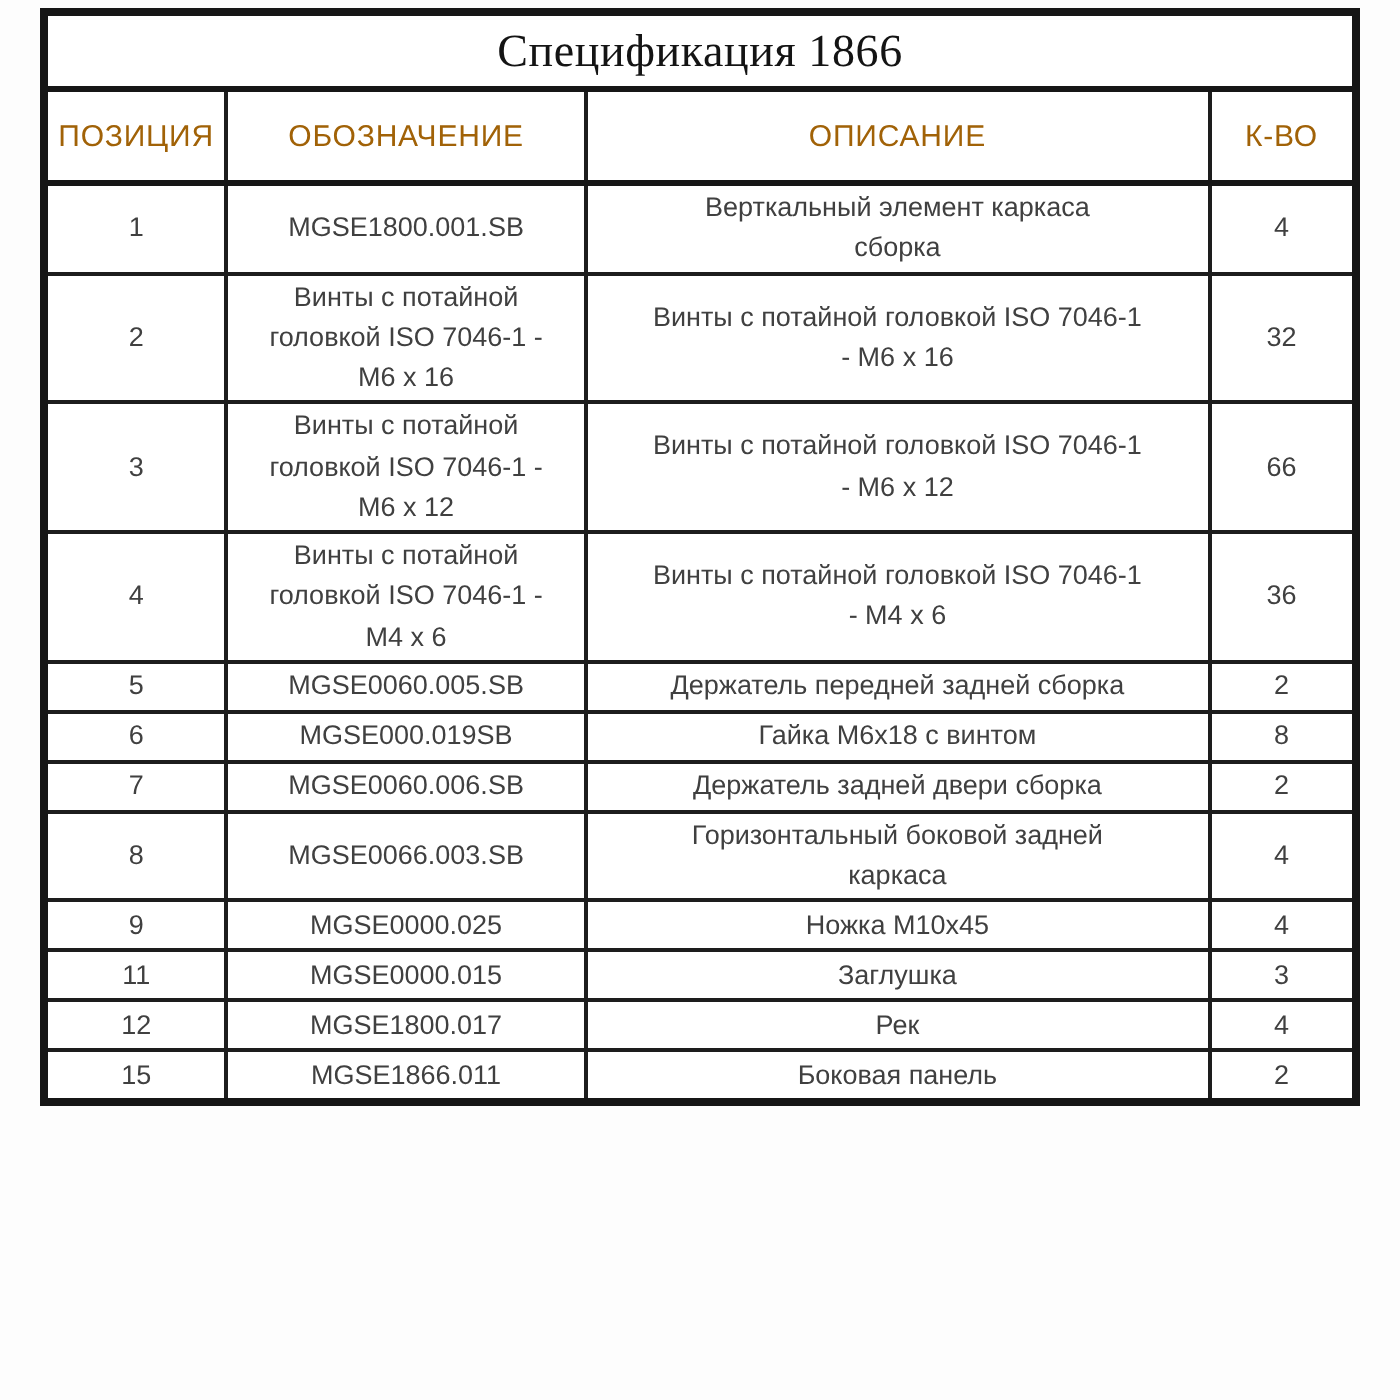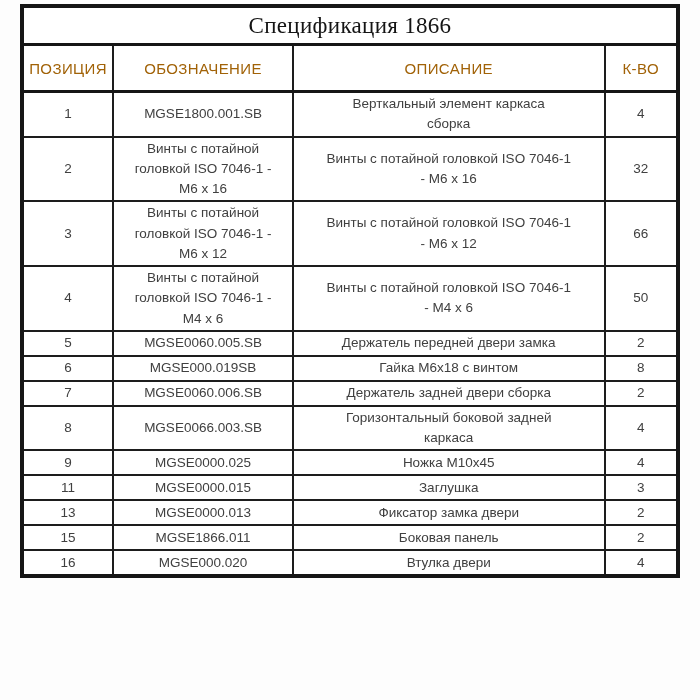--- a/index.html
+++ b/index.html
@@ -107,26 +107,26 @@
 - M6 x 12</td>
           <td class="body-cell">66</td>
         </tr>
         <tr>
           <td class="body-cell">4</td>
           <td class="body-cell">Винты с потайной
 головкой ISO 7046-1 -
 M4 x 6</td>
           <td class="body-cell">Винты с потайной головкой ISO 7046-1
 - M4 x 6</td>
-          <td class="body-cell">50</td>
+          <td class="body-cell">36</td>
         </tr>
         <tr>
           <td class="body-cell">5</td>
           <td class="body-cell">MGSE0060.005.SB</td>
-          <td class="body-cell">Держатель передней двери замка</td>
+          <td class="body-cell">Держатель передней задней сборка</td>
           <td class="body-cell">2</td>
         </tr>
         <tr>
           <td class="body-cell">6</td>
           <td class="body-cell">MGSE000.019SB</td>
           <td class="body-cell">Гайка М6х18 с винтом</td>
           <td class="body-cell">8</td>
         </tr>
         <tr>
           <td class="body-cell">7</td>
@@ -147,32 +147,26 @@
           <td class="body-cell">Ножка М10х45</td>
           <td class="body-cell">4</td>
         </tr>
         <tr>
           <td class="body-cell">11</td>
           <td class="body-cell">MGSE0000.015</td>
           <td class="body-cell">Заглушка</td>
           <td class="body-cell">3</td>
         </tr>
         <tr>
-          <td class="body-cell">13</td>
-          <td class="body-cell">MGSE0000.013</td>
-          <td class="body-cell">Фиксатор замка двери</td>
-          <td class="body-cell">2</td>
+          <td class="body-cell">12</td>
+          <td class="body-cell">MGSE1800.017</td>
+          <td class="body-cell">Рек</td>
+          <td class="body-cell">4</td>
         </tr>
         <tr>
           <td class="body-cell">15</td>
           <td class="body-cell">MGSE1866.011</td>
           <td class="body-cell">Боковая панель</td>
           <td class="body-cell">2</td>
         </tr>
-        <tr>
-          <td class="body-cell">16</td>
-          <td class="body-cell">MGSE000.020</td>
-          <td class="body-cell">Втулка двери</td>
-          <td class="body-cell">4</td>
-        </tr>
       </tbody>
   </table>
 </div>
 
 </body></html>

